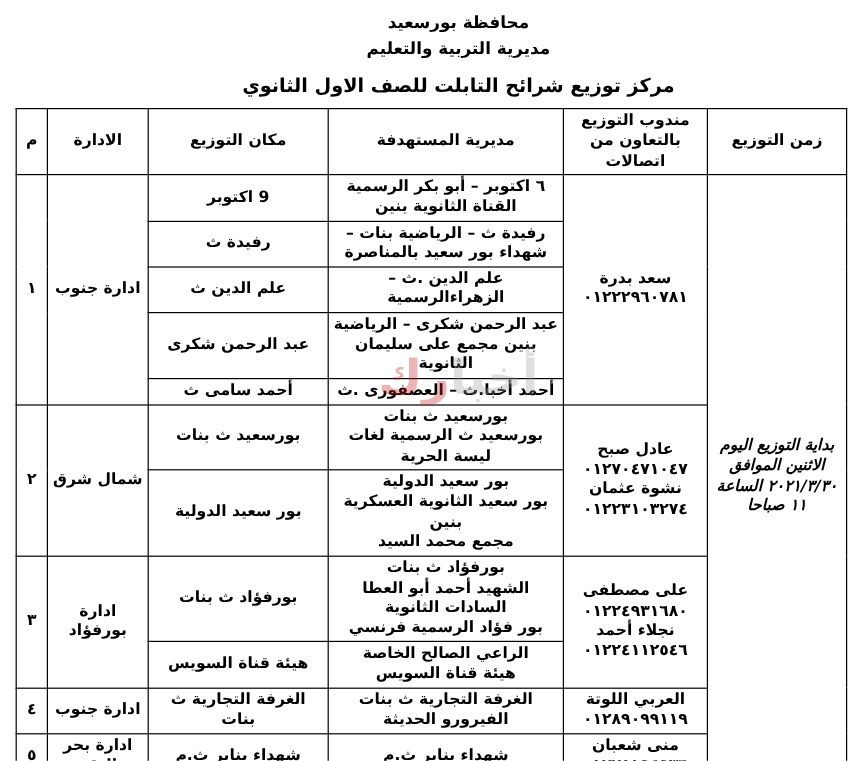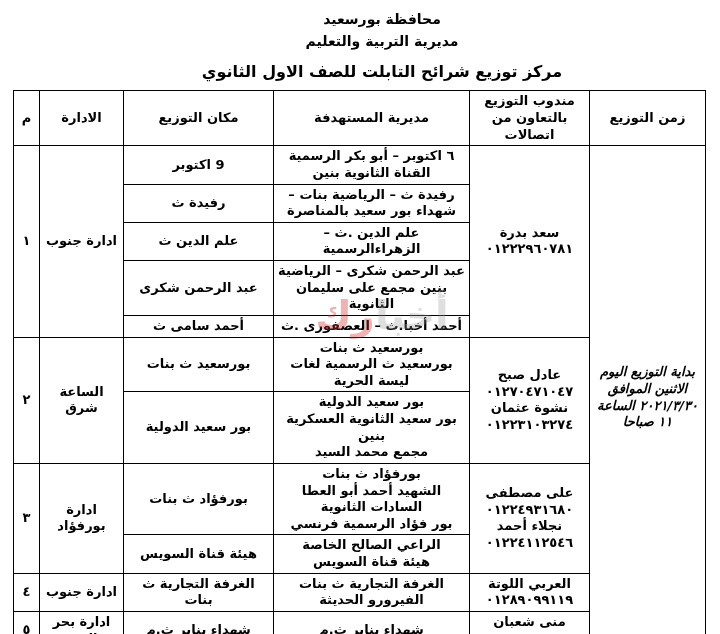--- a/index.html
+++ b/index.html
@@ -156,21 +156,21 @@
           <td>عبد الرحمن شكرى</td>
         </tr>
         <tr>
           <td>أحمد أخبا.ث – العصفورى .ث</td>
           <td>أحمد سامى ث</td>
         </tr>
         <tr>
           <td class="cell-deleg" rowspan="2">عادل صبح<br>٠١٢٧٠٤٧١٠٤٧<br>نشوة عثمان<br>٠١٢٢٣١٠٣٢٧٤</td>
           <td>بورسعيد ث بنات<br>بورسعيد ث الرسمية لغات<br>ليسة الحرية</td>
           <td>بورسعيد ث بنات</td>
-          <td rowspan="2">الساعة شرق</td>
+          <td rowspan="2">شمال شرق</td>
           <td class="num" rowspan="2">٢</td>
         </tr>
         <tr>
           <td>بور سعيد الدولية<br>بور سعيد الثانوية العسكرية بنين<br>مجمع محمد السيد</td>
           <td>بور سعيد الدولية</td>
         </tr>
         <tr>
           <td class="cell-deleg" rowspan="2">على مصطفى<br>٠١٢٢٤٩٣١٦٨٠<br>نجلاء أحمد<br>٠١٢٢٤١١٢٥٤٦</td>
           <td>بورفؤاد ث بنات<br>الشهيد أحمد أبو العطا<br>السادات الثانوية<br>بور فؤاد الرسمية فرنسي</td>
           <td>بورفؤاد ث بنات</td>

